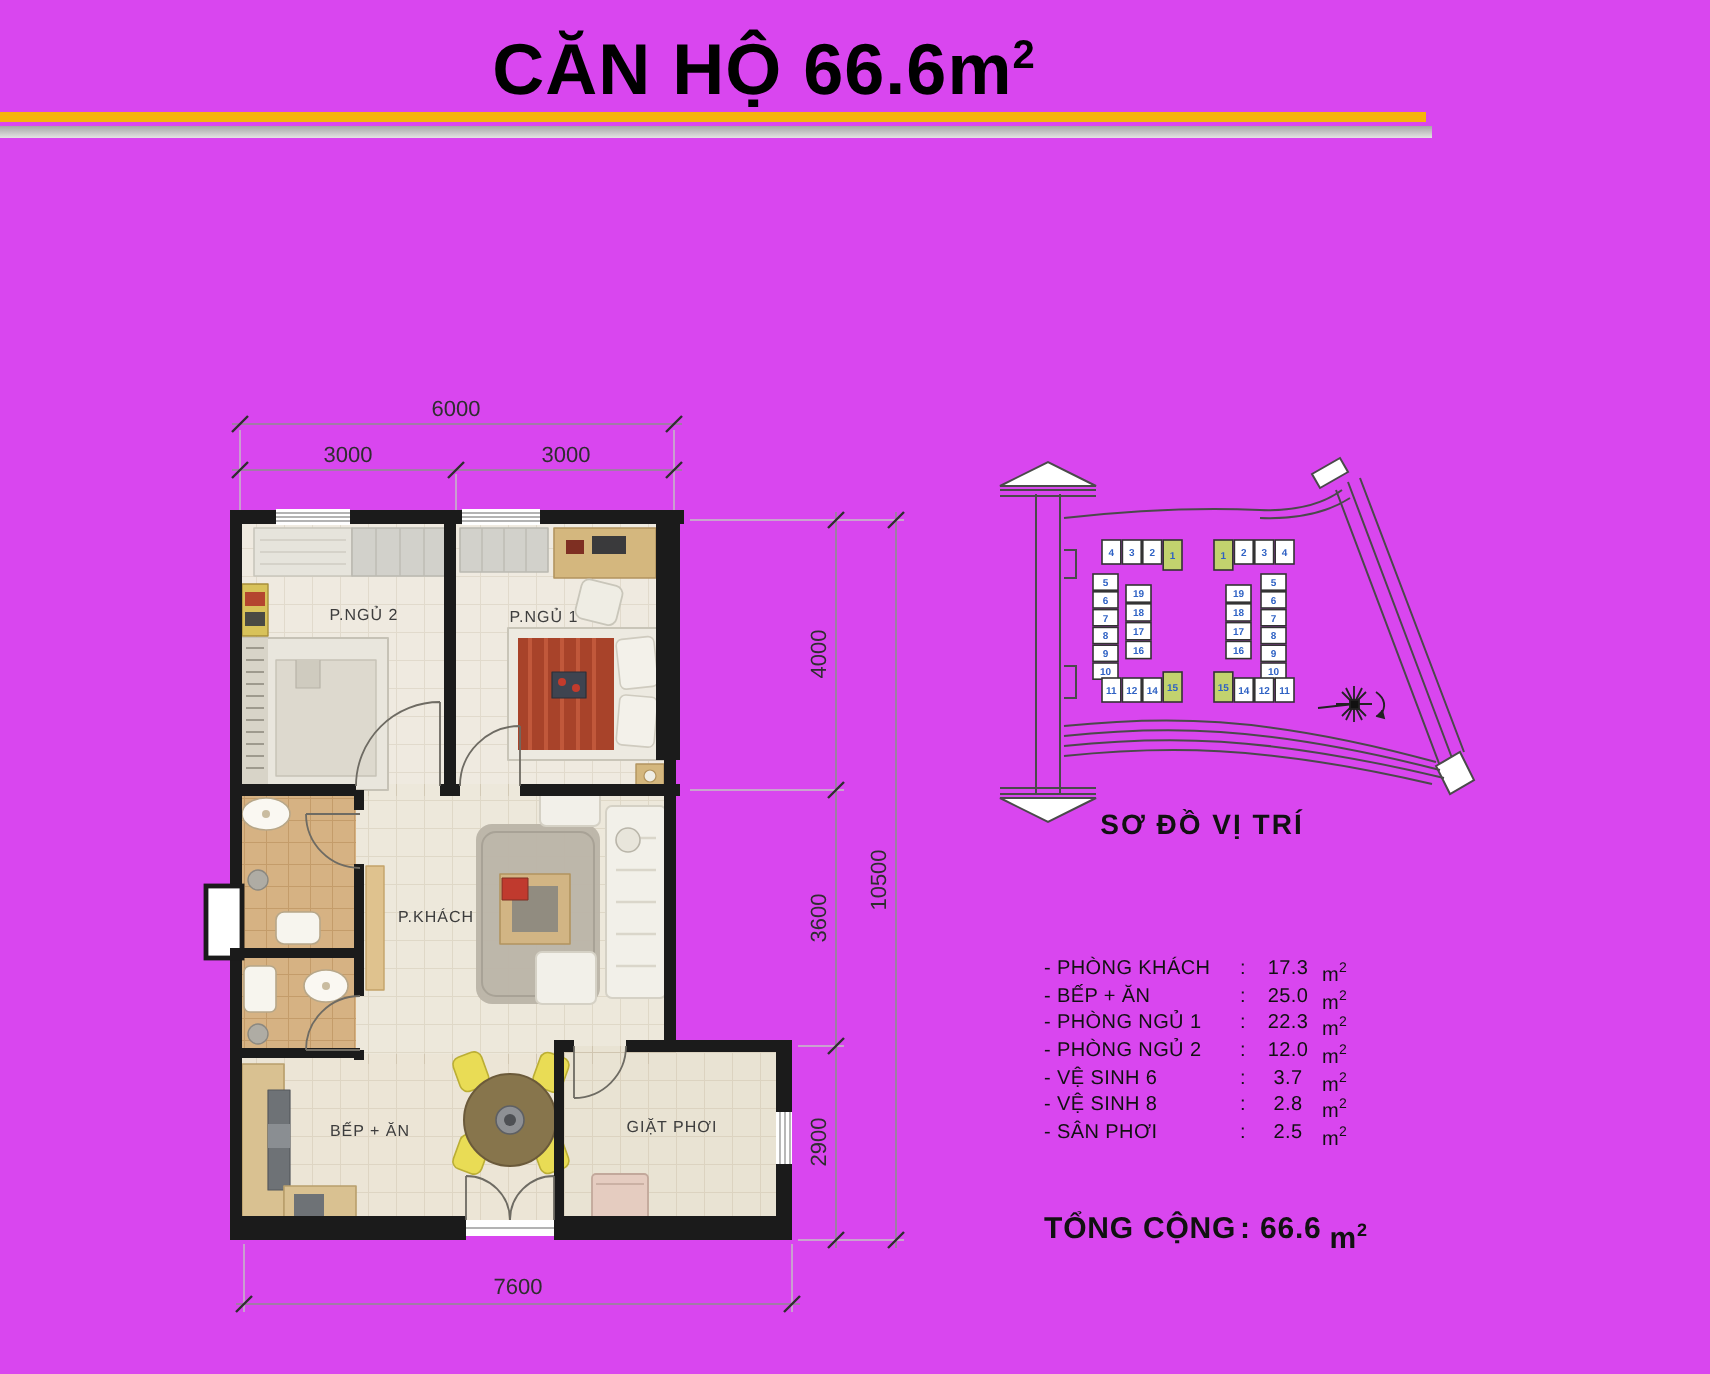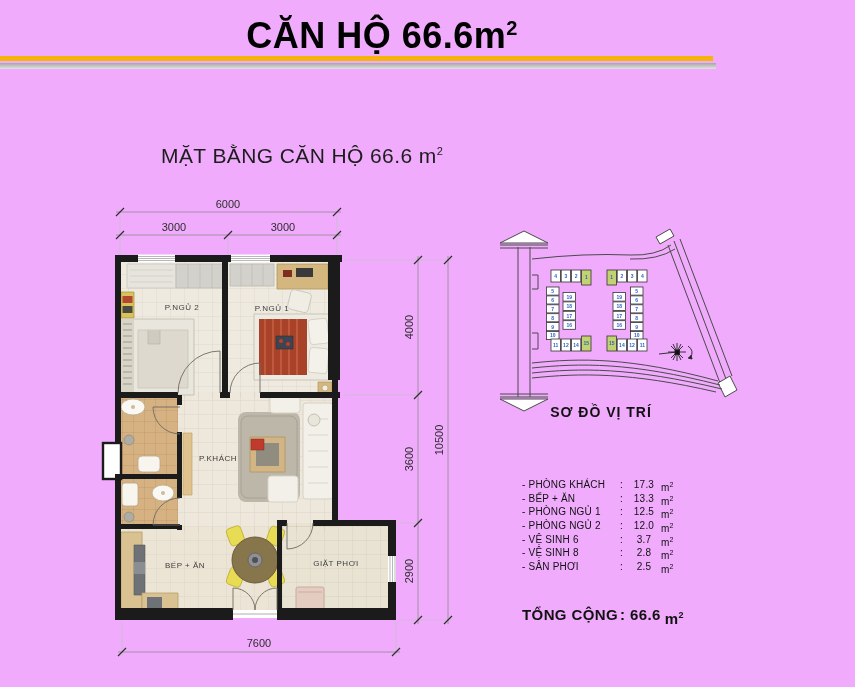--- a/index.html
+++ b/index.html
@@ -1,17 +1,17 @@
 <!DOCTYPE html>
 <html><head>
 <meta charset="utf-8">
 <style>
   html,body{margin:0;padding:0;background:#ffffff;}
   #screen{
-    position:relative;width:855px;height:687px;background:#f0abfc;overflow:hidden;
+    position:relative;width:855px;height:687px;background:#d946ef;overflow:hidden;
     font-family:"Liberation Sans","DejaVu Sans",sans-serif;color:#1c1c1c;
   }
   
   .title{
     position:absolute;left:0;top:6px;width:764px;text-align:center;
     font-size:36px;font-weight:bold;letter-spacing:0.5px;color:#000;line-height:44px;
   }
   .title sup{font-size:20px;}
   .rule-yellow{position:absolute;left:0;top:56px;width:713px;height:5px;}
   .rule-gray{position:absolute;left:0;top:63px;width:716px;height:6px;
@@ -39,21 +39,20 @@
 </style>
 </head>
 <body>
 
 <div id="screen">
 
   <div class="title"><span>CĂN HỘ 66.6m</span><sup>2</sup></div>
   <div class="rule-yellow" style="background: rgb(246, 180, 11);"></div>
   <div class="rule-gray"></div>
 
-  <div class="heading"><span>MẶT BẰNG CĂN HỘ 66.6 m</span><sup>2</sup></div>
 
   <div class="plan-wrap">
   <svg width="360" height="490" viewBox="0 0 360 490">
     <defs>
       <pattern id="tile" patternUnits="userSpaceOnUse" width="14" height="14">
         <path d="M14 0 H0 V14" fill="none" stroke="rgba(120,100,60,0.12)" stroke-width="1"></path>
       </pattern>
       <pattern id="tileB" patternUnits="userSpaceOnUse" width="11" height="11">
         <path d="M11 0 H0 V11" fill="none" stroke="rgba(150,100,40,0.28)" stroke-width="1"></path>
       </pattern>
@@ -346,27 +345,27 @@
     <div id="area-rows">
         <div class="area-row">
           <span class="lbl">- PHÒNG KHÁCH</span>
           <span class="colon">:</span>
           <span class="num">17.3</span>
           <span>m<sup>2</sup></span>
         </div>
         <div class="area-row">
           <span class="lbl">- BẾP + ĂN</span>
           <span class="colon">:</span>
-          <span class="num">13.3</span>
+          <span class="num">25.0</span>
           <span>m<sup>2</sup></span>
         </div>
         <div class="area-row">
           <span class="lbl">- PHÒNG NGỦ 1</span>
           <span class="colon">:</span>
-          <span class="num">12.5</span>
+          <span class="num">22.3</span>
           <span>m<sup>2</sup></span>
         </div>
         <div class="area-row">
           <span class="lbl">- PHÒNG NGỦ 2</span>
           <span class="colon">:</span>
           <span class="num">12.0</span>
           <span>m<sup>2</sup></span>
         </div>
         <div class="area-row">
           <span class="lbl">- VỆ SINH 6</span>

